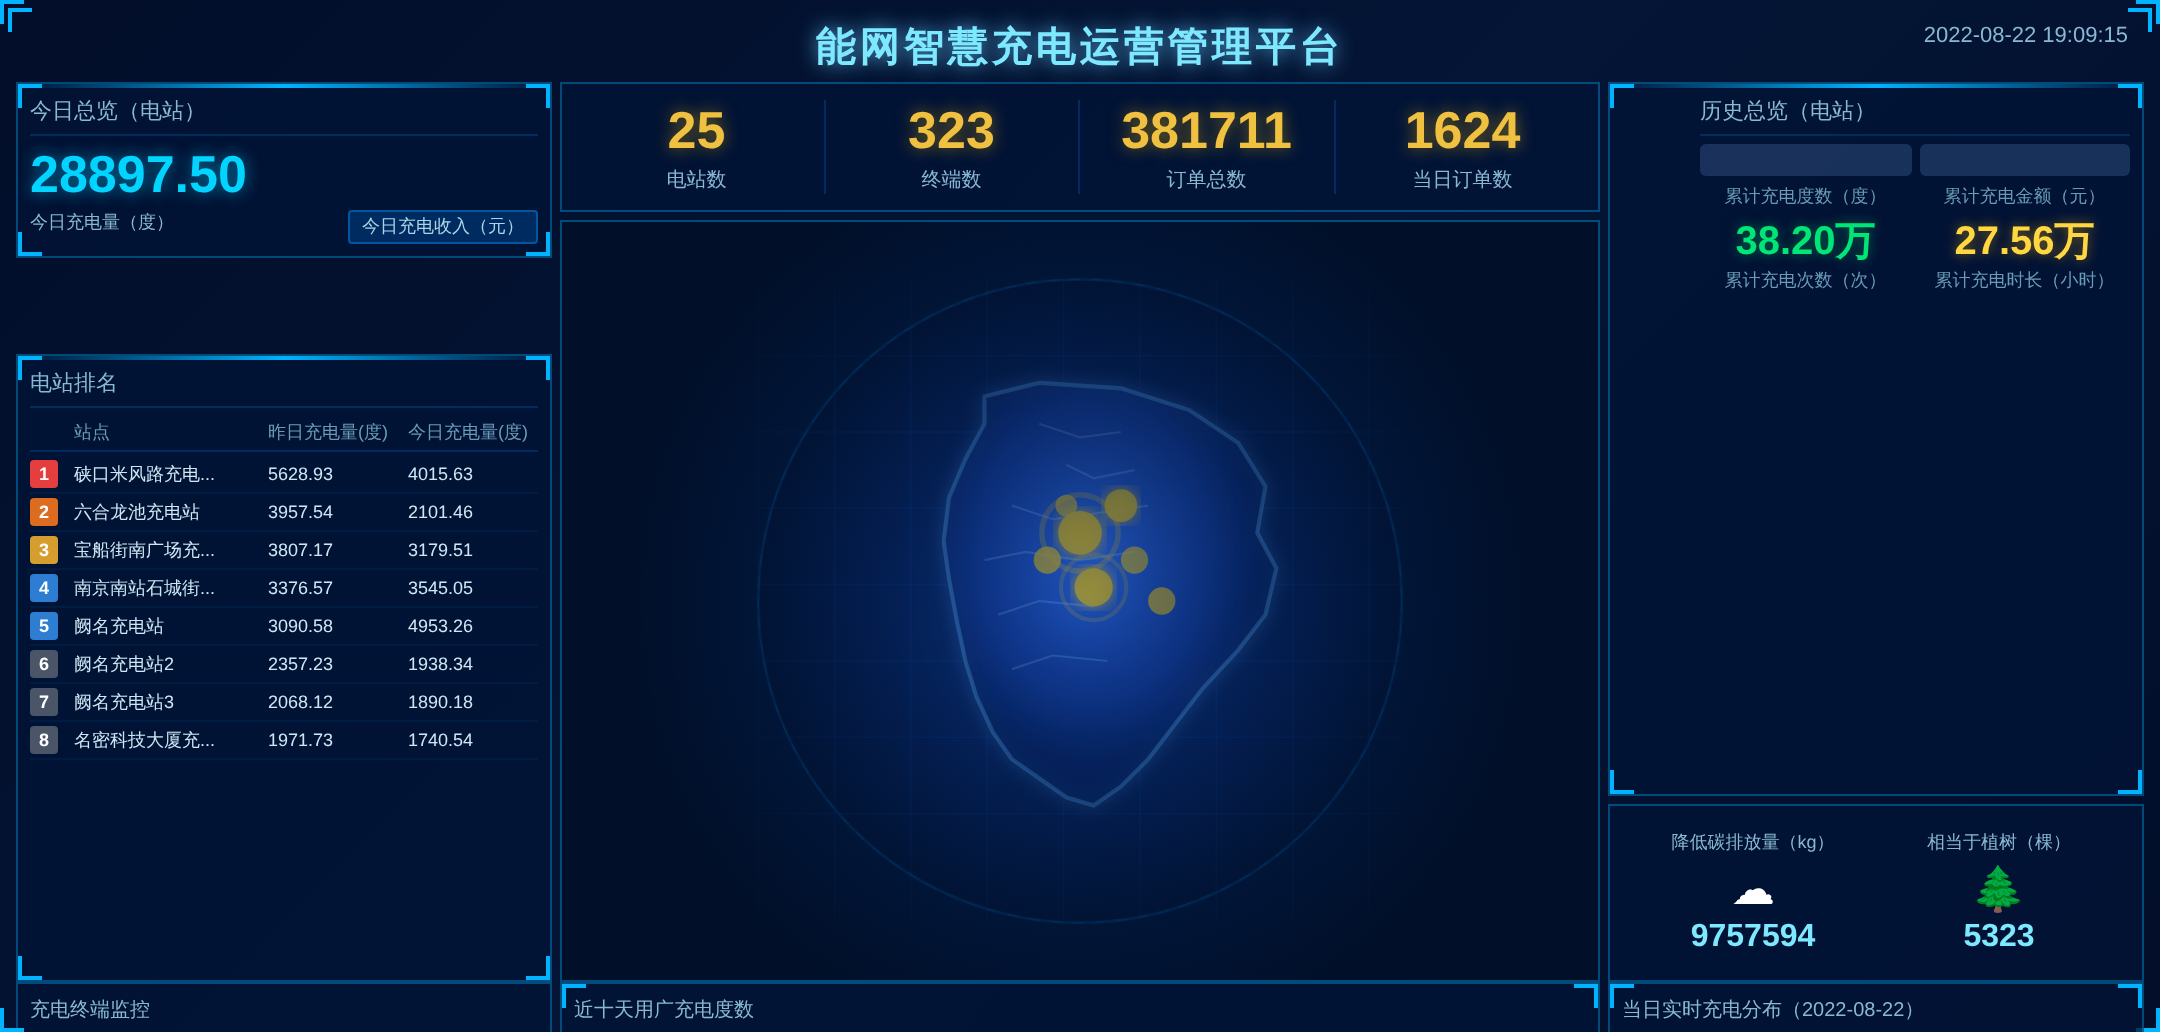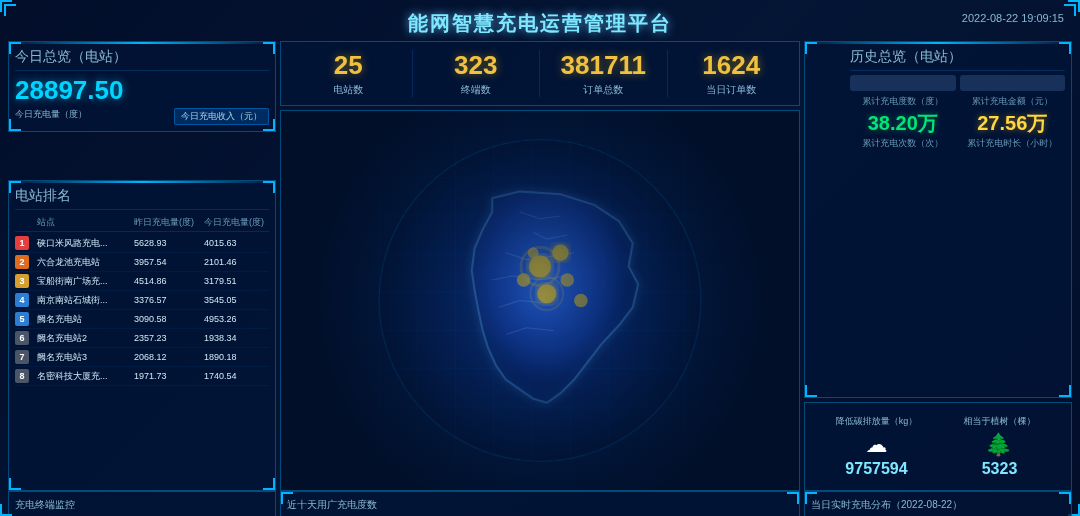--- a/index.html
+++ b/index.html
@@ -56,21 +56,21 @@
       padding: 6px;
     }
     .panel::before {
       content: '';
       position: absolute;
       top: 0; left: 0; right: 0;
       height: 2px;
       background: linear-gradient(90deg, transparent, #00b4ff, transparent);
     }
     .panel-title {
-      font-size: 14px;
+      font-size: 11px;
       color: #8ab8d4;
       border-bottom: 1px solid rgba(0,150,255,0.2);
       padding-bottom: 4px;
       margin-bottom: 4px;
     }
     
     .left-panel {
       display: flex;
       flex-direction: column;
       gap: 4px;
@@ -333,21 +333,21 @@
             </div>
             <div class="rank-row">
               <span class="rank-badge rank-2">2</span>
               <span style="overflow: hidden; text-overflow: ellipsis; white-space: nowrap;">六合龙池充电站</span>
               <span>3957.54</span>
               <span>2101.46</span>
             </div>
             <div class="rank-row">
               <span class="rank-badge rank-3">3</span>
               <span style="overflow: hidden; text-overflow: ellipsis; white-space: nowrap;">宝船街南广场充...</span>
-              <span>4514.86</span>
+              <span>3807.17</span>
               <span>3179.51</span>
             </div>
             <div class="rank-row">
               <span class="rank-badge rank-4">4</span>
               <span style="overflow: hidden; text-overflow: ellipsis; white-space: nowrap;">南京南站石城街...</span>
               <span>3376.57</span>
               <span>3545.05</span>
             </div>
             <div class="rank-row">
               <span class="rank-badge rank-5">5</span>

